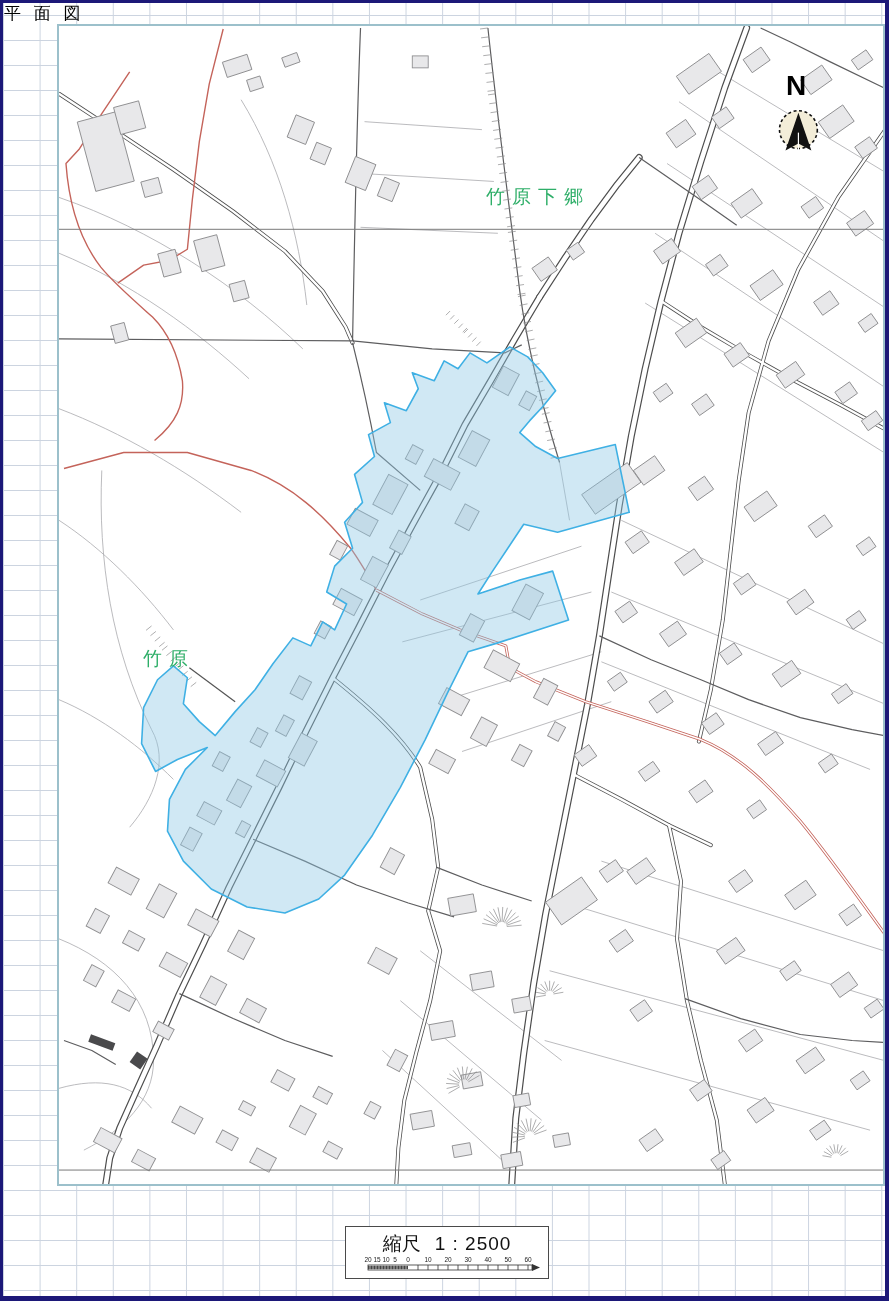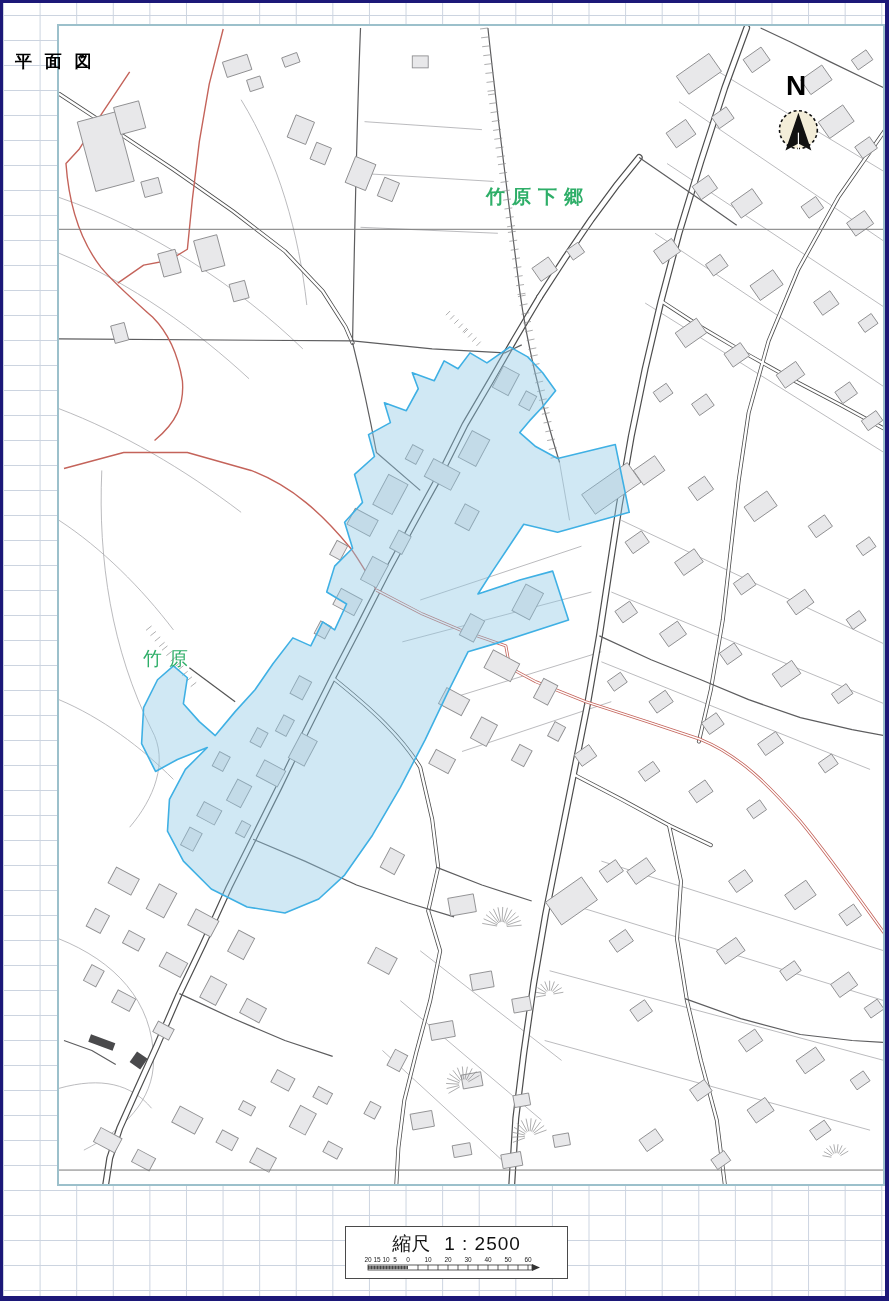--- a/index.html
+++ b/index.html
@@ -4,42 +4,42 @@
 <style>
   html,body{margin:0;padding:0;}
   body{width:889px;height:1301px;position:relative;background:#fff;
        font-family:"Liberation Sans","DejaVu Sans",sans-serif;overflow:hidden;}
   .grid{position:absolute;inset:0;
         background-image:linear-gradient(to right,#ccd4e0 1px,transparent 1px),
                          linear-gradient(to bottom,#ccd4e0 1px,transparent 1px);
         background-size:36.6px 25px;background-position:3px 15px;}
   .pborder{position:absolute;inset:0;border:3px solid #1c1878;border-right-width:4px;
         border-bottom-width:5px;pointer-events:none;z-index:60;}
-  .title{position:absolute;left:15px;top:2px;font-size:17px;font-weight:bold;color:#000;
-        letter-spacing:4px;z-index:40;white-space:pre;margin-top:48px;}
+  .title{position:absolute;left:4px;top:2px;font-size:17px;font-weight:normal;color:#000;
+        letter-spacing:4px;z-index:40;white-space:pre;}
   .map-frame{position:absolute;left:57px;top:24px;width:828px;height:1162px;background:#fff;
         border:2px solid #9cc0cb;box-sizing:border-box;overflow:hidden;z-index:10;}
   #map-holder, #map-holder svg{position:absolute;inset:0;width:100%;height:100%;}
   
   .rthin{stroke:#a9a9ad;stroke-width:.8;fill:none;}
   .rc{stroke:#4d4d4d;fill:none;stroke-linejoin:round;stroke-linecap:round;}
   .rw{stroke:#ffffff;fill:none;stroke-linejoin:round;stroke-linecap:round;}
   .rmin{stroke:#5d5d5f;stroke-width:1.2;fill:none;stroke-linejoin:round;}
   .rred{stroke:#c4635a;fill:none;stroke-linejoin:round;}
   .tick{stroke:#8a8a8c;stroke-width:.7;}
   .bld{fill:#e8e8ea;stroke:#8f8f91;stroke-width:.9;}
   .brg{fill:#4a4a4c;}
   .sheet{stroke:#787878;stroke-width:1;}
   .blue{fill:rgba(142,200,228,.42);stroke:#3fb0e4;stroke-width:1.6;stroke-linejoin:round;}
   .lead{stroke:#555;stroke-width:1.2;}
   .lbl{position:absolute;color:#2eae68;font-size:19px;letter-spacing:7px;z-index:20;white-space:nowrap;}
-  .lbl1{left:427px;top:158px;font-weight:bold;}
+  .lbl1{left:427px;top:158px;}
   .lbl2{left:84px;top:620px;text-align:center;}
   .nlbl{position:absolute;left:727px;top:44px;font-size:28px;font-weight:600;color:#000;z-index:20;}
-  .scalebox{position:absolute;left:345px;top:1226px;width:223px;height:53px;background:#fff;
+  .scalebox{position:absolute;left:345px;top:1226px;width:204px;height:53px;background:#fff;
         border:1px solid #4a4a4a;box-sizing:border-box;z-index:30;}
   .scaletext{text-align:center;font-size:19px;color:#111;margin-top:4px;}
   .scaletext .ratio{margin-left:14px;letter-spacing:1px;}
   #scalebar{position:absolute;left:0;bottom:1px;width:202px;height:24px;}
 </style>
 </head>
 <body>
 
 <div class="page">
   <div class="grid"></div>

